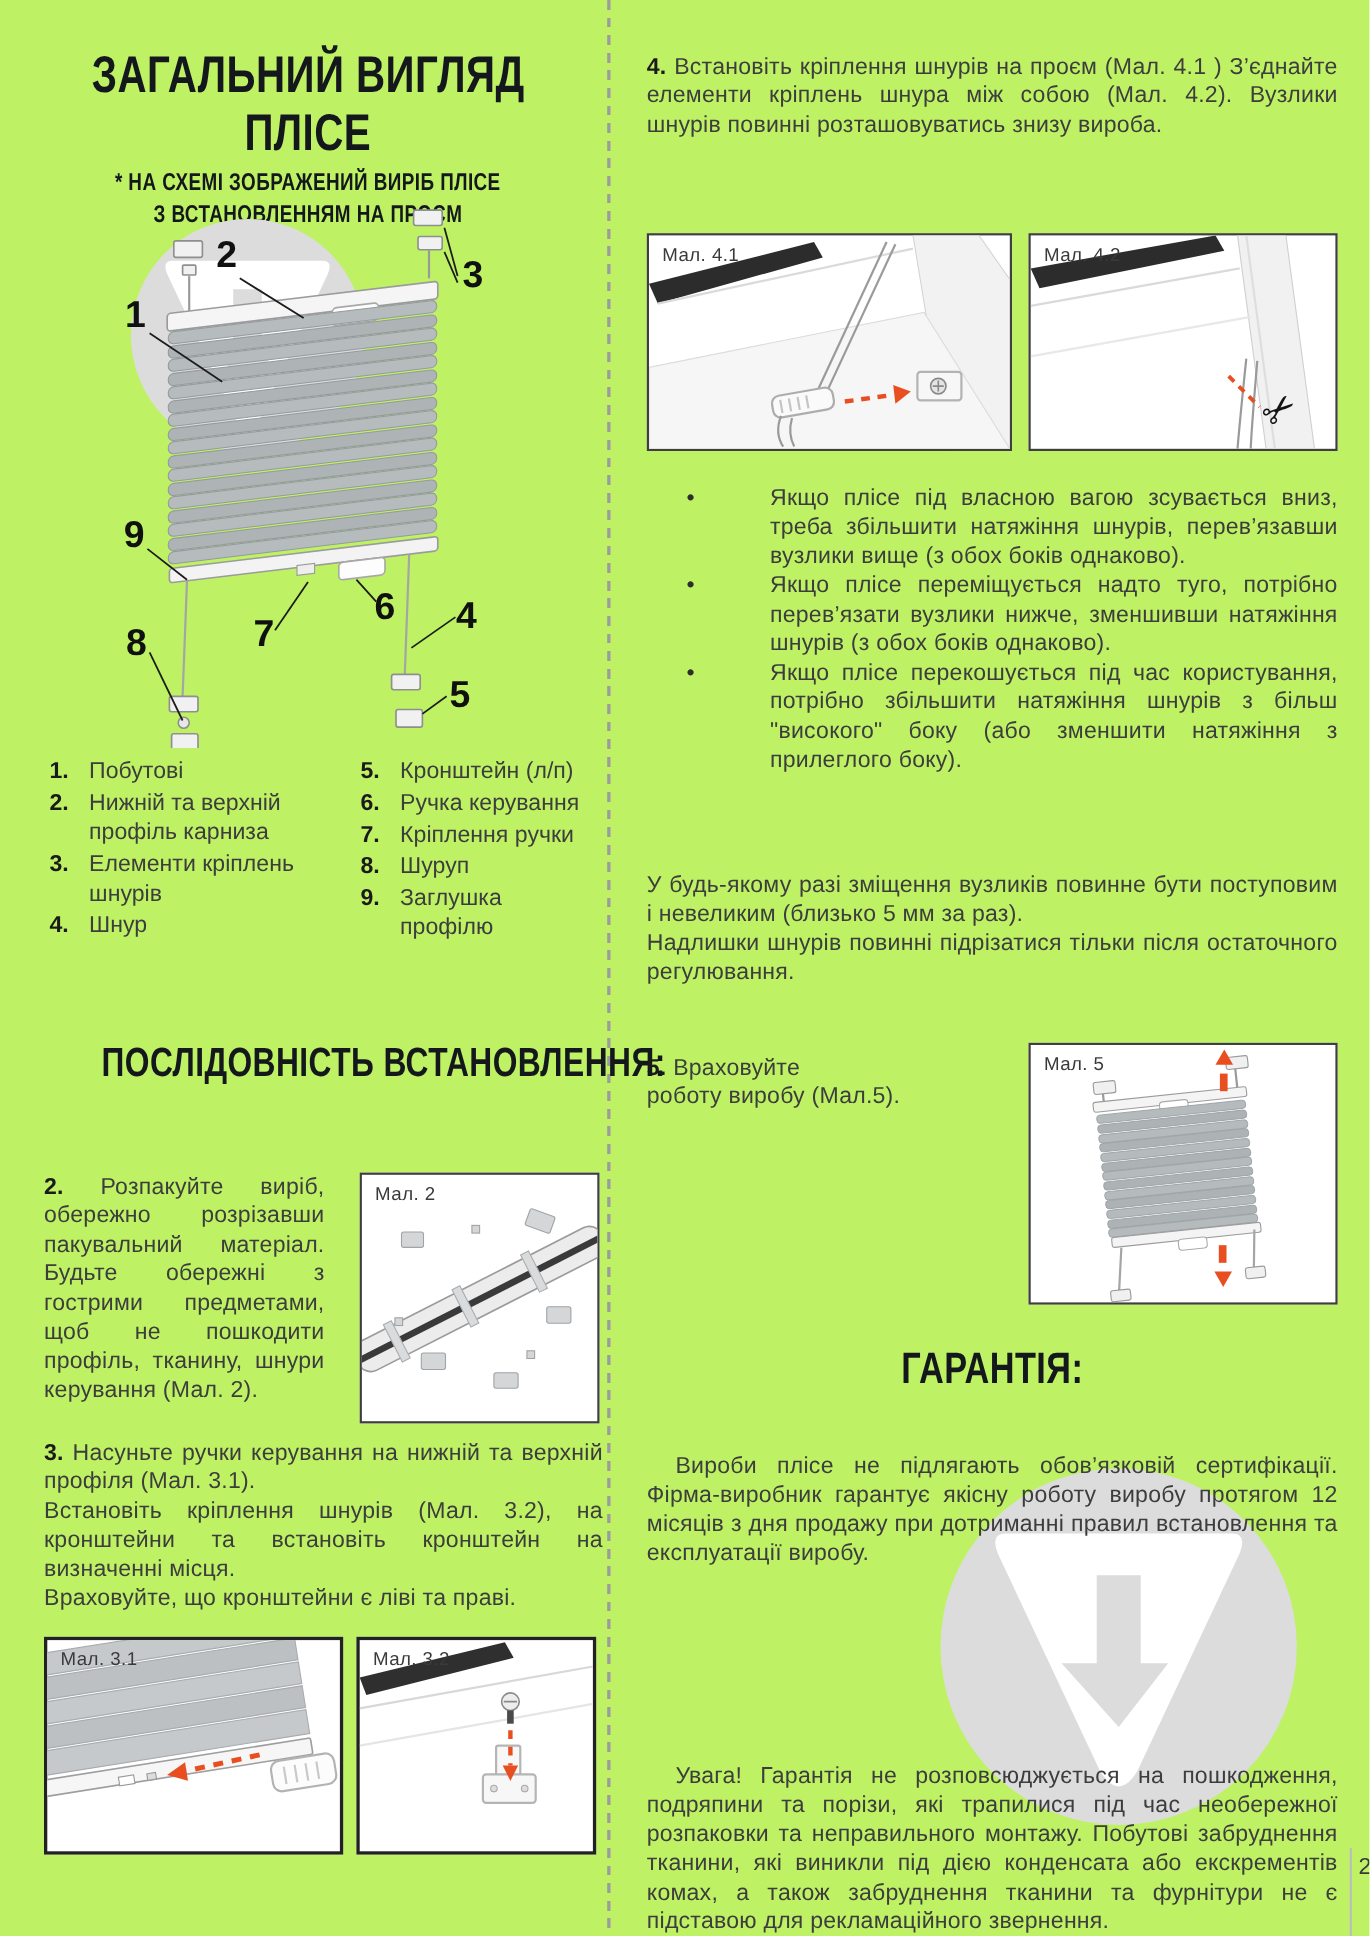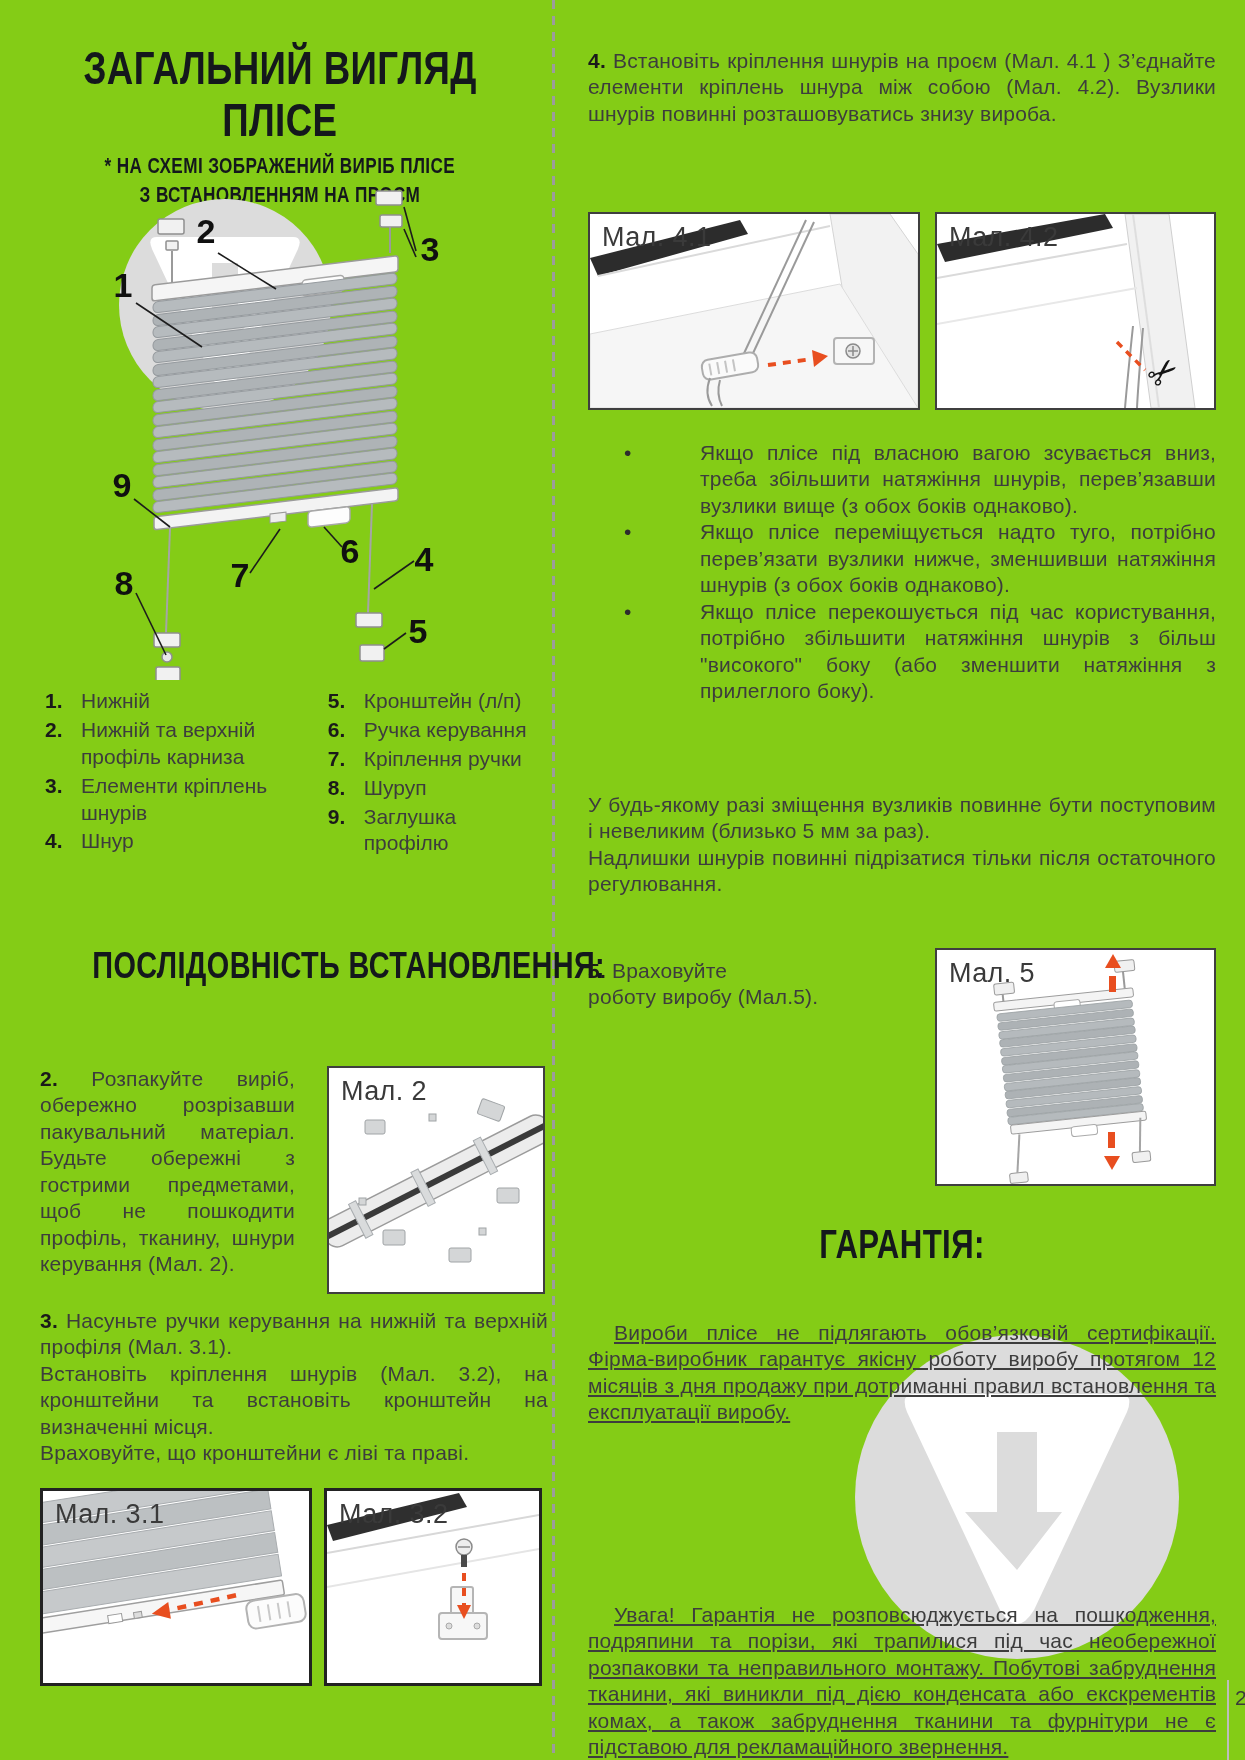--- a/index.html
+++ b/index.html
@@ -1,32 +1,32 @@
 <!DOCTYPE html>
 <html><head>
 <meta charset="utf-8">
 <style>
   html,body{margin:0;padding:0;background:#fff;}
-  .page{position:relative;width:1245px;height:1760px;background:#84cc16;overflow:hidden;
-        font-family:"Liberation Sans",sans-serif;color:#3d3d3d;text-decoration:underline;}
+  .page{position:relative;width:1245px;height:1760px;background:#bef264;overflow:hidden;
+        font-family:"Liberation Sans",sans-serif;color:#3d3d3d;}
   .abs{position:absolute;}
   p{margin:0;}
   .just{text-align:justify;}
   .b{font-weight:700;color:#1a1a1a;}
   .body-t{font-size:21px;line-height:1.26;letter-spacing:.2px;}
   .center{text-align:center;}
   .cond{display:inline-block;transform:scaleX(.78);transform-origin:50% 50%;
         font-weight:700;color:#14181c;letter-spacing:.5px;white-space:nowrap;}
   .title-l{font-size:47px;line-height:1.1;}
   .subtitle-l{font-size:22px;line-height:1.3;}
   .sect{font-size:37px;}
   .warr{font-size:40px;}
   .fig{position:absolute;background:#fff;border:2px solid #3f3f3f;box-sizing:border-box;}
   .fig3{border-width:3px;border-color:#222;}
-  .flabel{position:absolute;top:8px;left:12px;font-size:27px;color:#3a3a3a;z-index:2;letter-spacing:.4px;}
+  .flabel{position:absolute;top:8px;left:12px;font-size:17px;color:#3a3a3a;z-index:2;letter-spacing:.4px;}
   .fig svg{position:absolute;left:0;top:0;z-index:1;}
   .divider{position:absolute;left:552px;top:0;width:3px;height:100%;
            background:repeating-linear-gradient(#9c9c9c 0 9px,transparent 9px 16px);}
   .legend{display:flex;gap:26px;font-size:21px;line-height:1.28;}
   .legend ul{list-style:none;margin:0;padding:0;}
   .legend li{position:relative;padding-left:36px;margin-bottom:2px;}
   .legend .num{position:absolute;left:0;font-weight:700;color:#1a1a1a;}
   .bullet-row{display:flex;}
   .dot{width:112px;padding-left:36px;box-sizing:border-box;font-size:21px;line-height:1.26;color:#2d2d2d;}
   .bullet-row p{flex:1;}
@@ -130,21 +130,21 @@
         <text class="callout" x="330" y="378" text-anchor="middle">6</text>
         <text class="callout" x="220" y="402" text-anchor="middle">7</text>
         <text class="callout" x="104" y="410" text-anchor="middle">8</text>
         <text class="callout" x="102" y="312" text-anchor="middle">9</text>
       </g>
     </svg>
   </div>
 
   <div class="abs legend" style="left:45px;top:688px;width:495px;">
     <ul style="width:260px;">
-      <li><span class="num">1.</span><span>Нижній</span></li>
+      <li><span class="num">1.</span><span>Побутові</span></li>
       <li><span class="num">2.</span><span>Нижній та верхній профіль карниза</span></li>
       <li><span class="num">3.</span><span>Елементи кріплень шнурів</span></li>
       <li><span class="num">4.</span><span>Шнур</span></li>
     </ul>
     <ul style="width:215px;">
       <li><span class="num">5.</span><span>Кронштейн (л/п)</span></li>
       <li><span class="num">6.</span><span>Ручка керування</span></li>
       <li><span class="num">7.</span><span>Кріплення ручки</span></li>
       <li><span class="num">8.</span><span>Шуруп</span></li>
       <li><span class="num">9.</span><span>Заглушка профілю</span></li>

